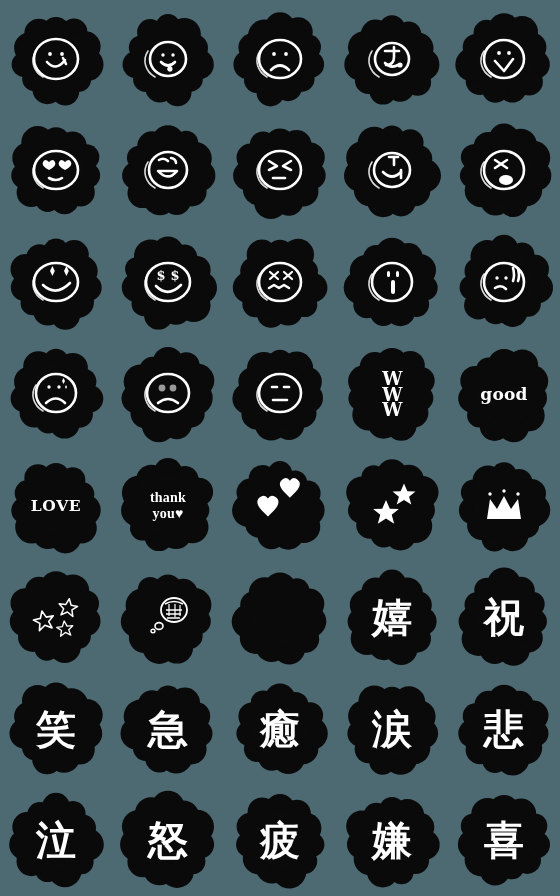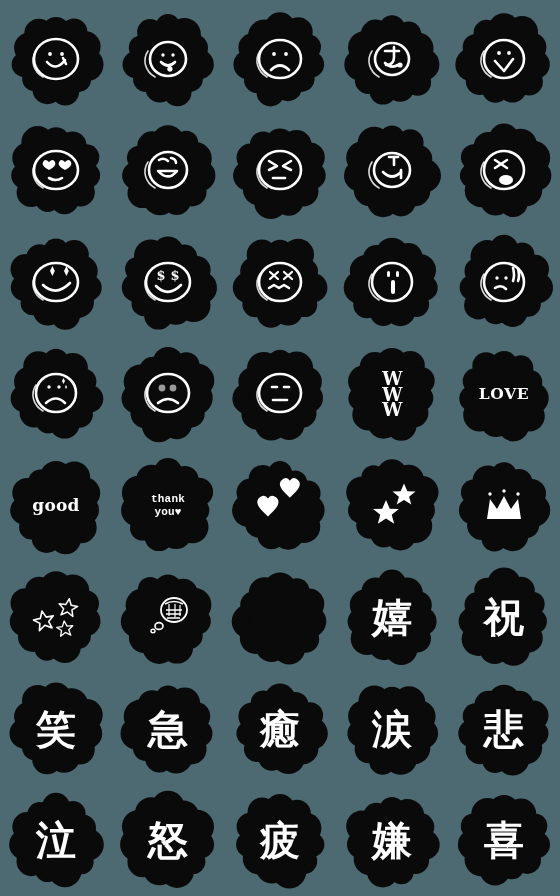--- a/index.html
+++ b/index.html
@@ -65,23 +65,23 @@
   }
 
   .txt-latin {
     font-family: "DejaVu Serif", serif;
     font-weight: 700;
     font-size: 17px;
     letter-spacing: 0.2px;
   }
 
   .txt-latin.small {
-    font-size: 11px;
+    font-size: 14px;
     line-height: 1.12;
-    font-family: Liberation Mono, monospace;
+    font-family: Liberation Serif, serif;
   }
 
   .txt-latin.love {
     font-size: 15.5px;
     letter-spacing: 0.6px;
   }
 
   .txt-www {
     font-family: "DejaVu Serif", serif;
     font-weight: 700;
@@ -599,20 +599,42 @@
             <circle cx="11.5" cy="47.5" r="12.1"></circle>
             <circle cx="15.0" cy="30.2" r="15.9"></circle>
             <circle cx="25.9" cy="16.4" r="15.3"></circle>
             <path d="M43.0 12.6 L61.3 14.5 L72.1 29.7 L71.3 47.1 L64.6 61.7 L52.2 74.3 L34.5 71.8 L19.5 63.4 L11.5 47.5 L15.0 30.2 L25.9 16.4 Z"></path>
           </g>
         </svg>
         <div class="txt-layer txt-www">W<br>W<br>W</div>
       </div>
     </div>
     <div class="sticker-cell">
+      <div class="sticker" title="good-text">
+        <svg viewBox="0 0 86 86">
+          <g fill="#0a0a0a">
+            <circle cx="43" cy="43" r="31"></circle>
+            <circle cx="43.0" cy="14.4" r="16.4"></circle>
+            <circle cx="61.4" cy="14.4" r="15.8"></circle>
+            <circle cx="71.5" cy="30.0" r="15.7"></circle>
+            <circle cx="71.7" cy="47.1" r="14.3"></circle>
+            <circle cx="68.0" cy="64.6" r="15.7"></circle>
+            <circle cx="52.6" cy="75.6" r="15.6"></circle>
+            <circle cx="33.6" cy="75.0" r="14.9"></circle>
+            <circle cx="18.3" cy="64.4" r="12.2"></circle>
+            <circle cx="11.5" cy="47.5" r="14.3"></circle>
+            <circle cx="14.2" cy="29.8" r="14.9"></circle>
+            <circle cx="27.3" cy="18.6" r="12.0"></circle>
+            <path d="M43.0 14.4 L61.4 14.4 L71.5 30.0 L71.7 47.1 L68.0 64.6 L52.6 75.6 L33.6 75.0 L18.3 64.4 L11.5 47.5 L14.2 29.8 L27.3 18.6 Z"></path>
+          </g>
+        </svg>
+        <div class="txt-layer txt-latin">good</div>
+      </div>
+    </div>
+    <div class="sticker-cell">
       <div class="sticker" title="love-text">
         <svg viewBox="0 0 86 86">
           <g fill="#0a0a0a">
             <circle cx="43" cy="43" r="31"></circle>
             <circle cx="43.0" cy="13.5" r="13.5"></circle>
             <circle cx="59.7" cy="17.0" r="12.7"></circle>
             <circle cx="69.1" cy="31.1" r="12.2"></circle>
             <circle cx="71.5" cy="47.1" r="16.2"></circle>
             <circle cx="68.5" cy="65.1" r="15.3"></circle>
             <circle cx="52.4" cy="74.9" r="15.5"></circle>
@@ -621,42 +643,20 @@
             <circle cx="11.5" cy="47.5" r="13.2"></circle>
             <circle cx="14.6" cy="30.0" r="12.9"></circle>
             <circle cx="25.0" cy="15.0" r="13.7"></circle>
             <path d="M43.0 13.5 L59.7 17.0 L69.1 31.1 L71.5 47.1 L68.5 65.1 L52.4 74.9 L34.9 70.5 L18.9 63.9 L11.5 47.5 L14.6 30.0 L25.0 15.0 Z"></path>
           </g>
         </svg>
         <div class="txt-layer txt-latin love">LOVE</div>
       </div>
     </div>
     <div class="sticker-cell">
-      <div class="sticker" title="good-text">
-        <svg viewBox="0 0 86 86">
-          <g fill="#0a0a0a">
-            <circle cx="43" cy="43" r="31"></circle>
-            <circle cx="43.0" cy="14.4" r="16.4"></circle>
-            <circle cx="61.4" cy="14.4" r="15.8"></circle>
-            <circle cx="71.5" cy="30.0" r="15.7"></circle>
-            <circle cx="71.7" cy="47.1" r="14.3"></circle>
-            <circle cx="68.0" cy="64.6" r="15.7"></circle>
-            <circle cx="52.6" cy="75.6" r="15.6"></circle>
-            <circle cx="33.6" cy="75.0" r="14.9"></circle>
-            <circle cx="18.3" cy="64.4" r="12.2"></circle>
-            <circle cx="11.5" cy="47.5" r="14.3"></circle>
-            <circle cx="14.2" cy="29.8" r="14.9"></circle>
-            <circle cx="27.3" cy="18.6" r="12.0"></circle>
-            <path d="M43.0 14.4 L61.4 14.4 L71.5 30.0 L71.7 47.1 L68.0 64.6 L52.6 75.6 L33.6 75.0 L18.3 64.4 L11.5 47.5 L14.2 29.8 L27.3 18.6 Z"></path>
-          </g>
-        </svg>
-        <div class="txt-layer txt-latin">good</div>
-      </div>
-    </div>
-    <div class="sticker-cell">
       <div class="sticker" title="thank-you-text">
         <svg viewBox="0 0 86 86">
           <g fill="#0a0a0a">
             <circle cx="43" cy="43" r="31"></circle>
             <circle cx="43.0" cy="9.3" r="14.2"></circle>
             <circle cx="59.8" cy="16.9" r="13.9"></circle>
             <circle cx="73.9" cy="28.9" r="14.2"></circle>
             <circle cx="71.9" cy="47.2" r="12.4"></circle>
             <circle cx="67.4" cy="64.1" r="16.1"></circle>
             <circle cx="51.1" cy="70.4" r="15.7"></circle>

